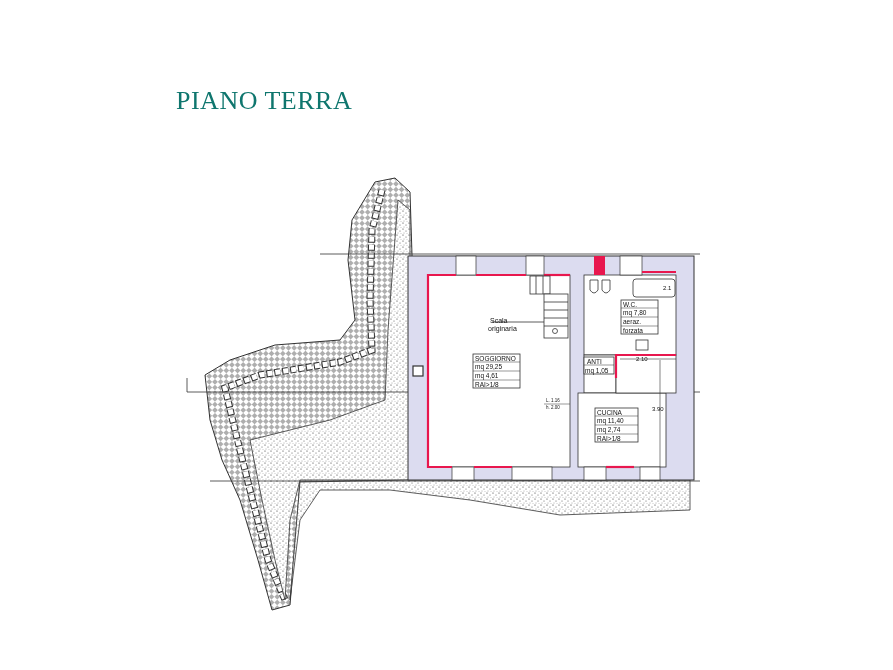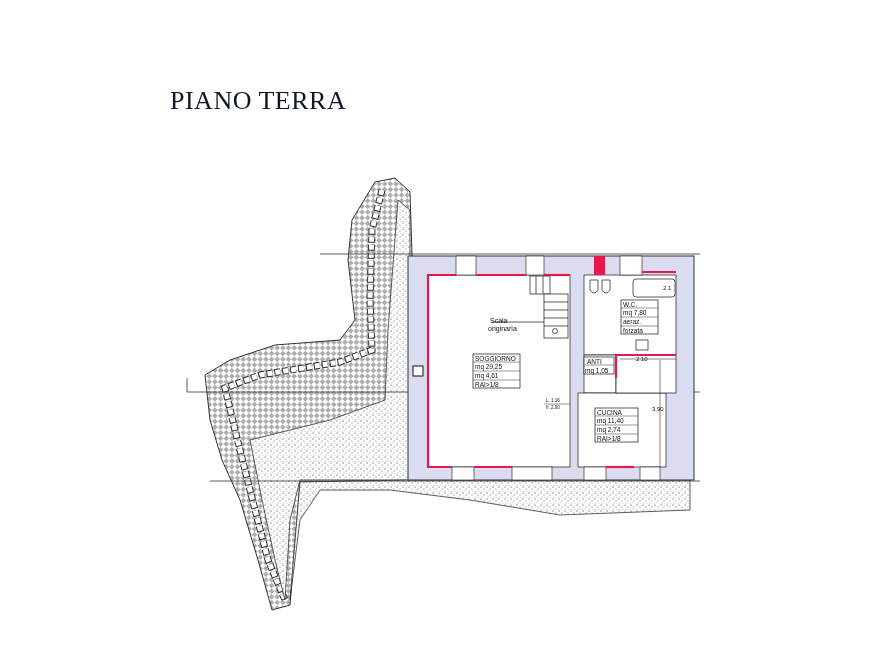--- a/index.html
+++ b/index.html
@@ -1,17 +1,17 @@
 <!DOCTYPE html>
 <html><head>
 <meta charset="utf-8">
 <style>
   html, body { margin:0; padding:0; }
   body { width:893px; height:670px; background:#ffffff; position:relative; overflow:hidden; font-family:"Liberation Sans", sans-serif; }
-  .title { position:absolute; left:170px; top:86px; font-family:"Liberation Serif", serif; font-size:26px; color:#0f172a; letter-spacing:0.5px; }
+  .title { position:absolute; left:176px; top:86px; font-family:"Liberation Serif", serif; font-size:26px; color:#0f766e; letter-spacing:0.5px; }
   svg.plan { position:absolute; left:0; top:0; }
   .lbl { font-family:"Liberation Sans", sans-serif; fill:#111; }
 </style>
 </head>
 <body>
 
 <div class="title">PIANO TERRA</div>
 
 <svg class="plan" width="893" height="670" viewBox="0 0 893 670" xmlns="http://www.w3.org/2000/svg">
   <defs>

